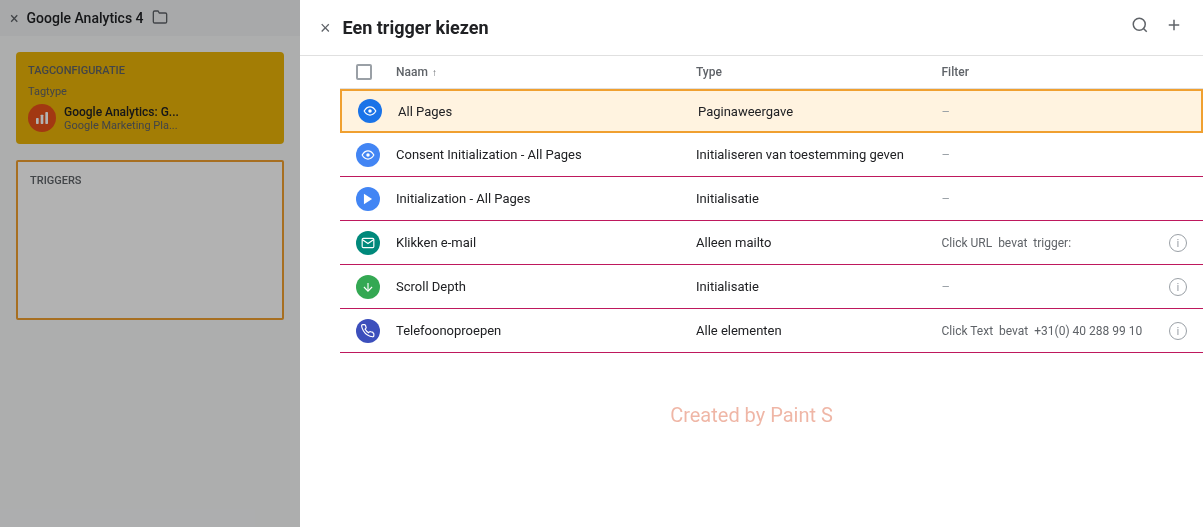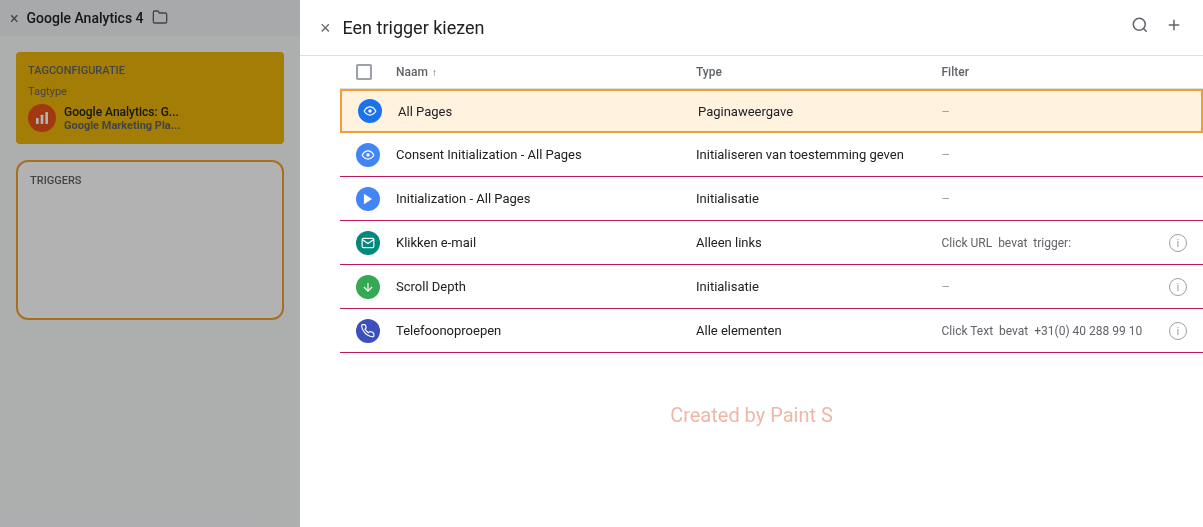--- a/index.html
+++ b/index.html
@@ -105,27 +105,26 @@
 
     .tag-name {
       font-size: 12px;
       color: #202124;
       font-weight: 500;
     }
 
     .tag-sub {
       font-size: 11px;
       color: #5f6368;
-      font-weight: bold;
     }
 
     .triggers-section {
       background: #fff;
       border: 2px solid #f0a030;
-      border-radius: 12px;
+      border-radius: 2px;
       padding: 12px;
       min-height: 160px;
     }
 
     
     .modal-overlay {
       position: absolute;
       top: 0;
       left: 0;
       width: 1203px;
@@ -164,21 +163,21 @@
       background: none;
       border: none;
       cursor: pointer;
       color: #5f6368;
       font-size: 18px;
       line-height: 1;
     }
 
     .modal-title {
       font-size: 18px;
-      font-weight: 400;
+      font-weight: 700;
       color: #202124;
     }
 
     .modal-header-right {
       display: flex;
       align-items: center;
       gap: 16px;
     }
 
     .modal-icon-btn {
@@ -464,21 +463,21 @@
         <div class="trigger-icon icon-teal">
           <svg width="14" height="14" viewBox="0 0 24 24" fill="none" stroke="white" stroke-width="2">
             <path d="M4 4h16c1.1 0 2 .9 2 2v12c0 1.1-.9 2-2 2H4c-1.1 0-2-.9-2-2V6c0-1.1.9-2 2-2z"></path>
             <polyline points="22,6 12,13 2,6"></polyline>
           </svg>
         </div>
       </div>
       <div class="trigger-name-cell">
         <span>Klikken e-mail</span>
       </div>
-      <div class="trigger-type-cell">Alleen links</div>
+      <div class="trigger-type-cell">Alleen mailto</div>
       <div class="trigger-filter-cell">
         <span class="filter-text">Click URL</span>
         <span class="filter-text">bevat</span>
         <span class="filter-text">trigger:</span>
         <div class="info-icon">ℹ</div>
       </div>
     </div>
 
     <div class="table-row">
       <div>

